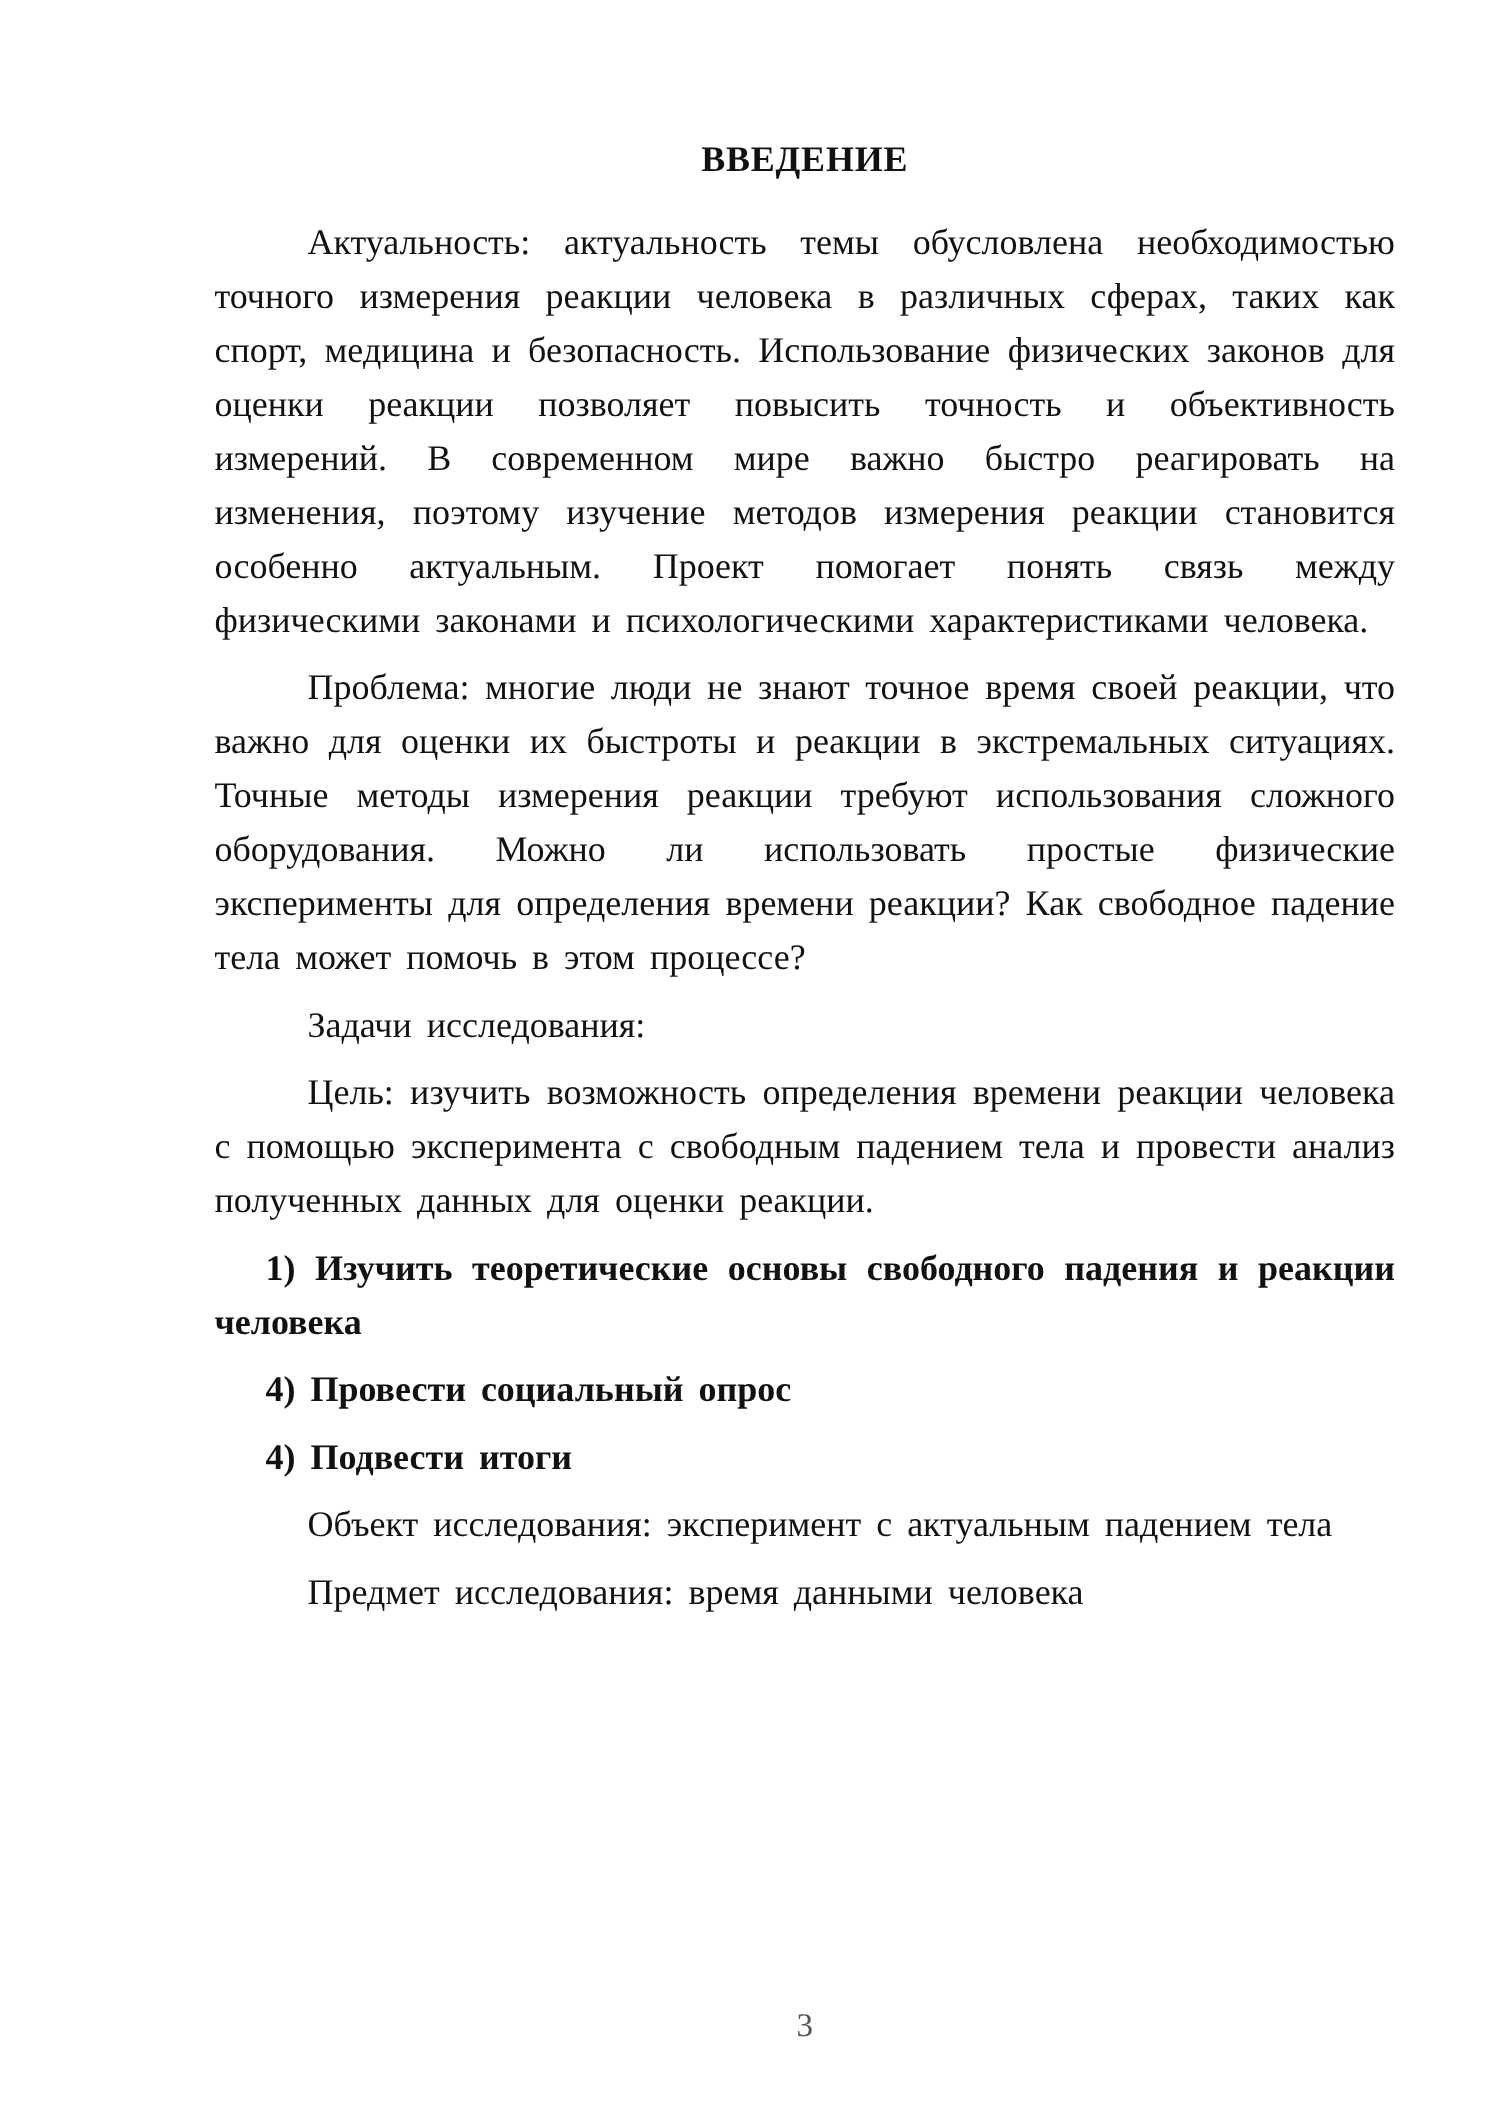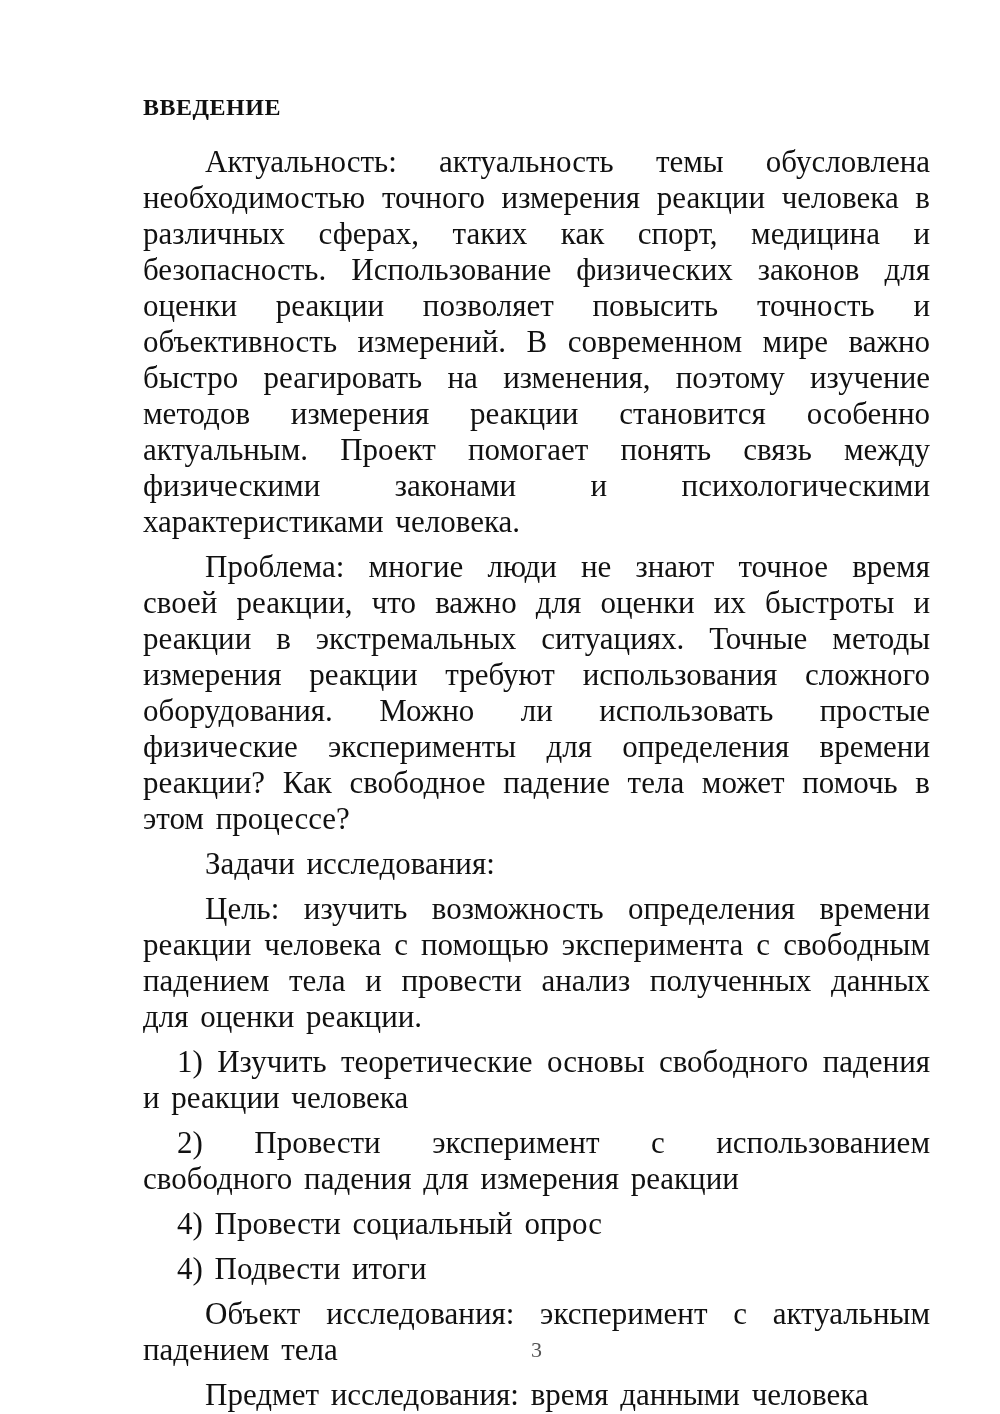--- a/index.html
+++ b/index.html
@@ -16,32 +16,34 @@
     padding: 92px 70px 0 143px;
     font-family: "Liberation Serif", "DejaVu Serif", serif;
     color: #111111;
     overflow: hidden;
   }
   .doc-title {
     margin: 0 0 22px 0;
     font-size: 24px;
     line-height: 30px;
     font-weight: bold;
+    text-align: center;
     letter-spacing: 0.5px;
   }
   .para {
     margin: 0 0 9px 0;
-    font-size: 31px;
+    font-size: 24px;
     line-height: 36px;
     text-align: justify;
     text-indent: 62px;
     word-spacing: 4px;
   }
   .para.task {
     text-indent: 34px;
+    font-weight: bold;
   }
   .page-number {
     position: absolute;
     left: 143px;
     right: 70px;
     bottom: 52px;
     text-align: center;
     font-size: 22px;
     line-height: 24px;
     color: #555555;
@@ -57,21 +59,20 @@
   <p class="para">Актуальность: актуальность темы обусловлена необходимостью точного измерения реакции человека в различных сферах, таких как спорт, медицина и безопасность. Использование физических законов для оценки реакции позволяет повысить точность и объективность измерений. В современном мире важно быстро реагировать на изменения, поэтому изучение методов измерения реакции становится особенно актуальным. Проект помогает понять связь между физическими законами и психологическими характеристиками человека.</p>
 
   <p class="para">Проблема: многие люди не знают точное время своей реакции, что важно для оценки их быстроты и реакции в экстремальных ситуациях. Точные методы измерения реакции требуют использования сложного оборудования. Можно ли использовать простые физические эксперименты для определения времени реакции? Как свободное падение тела может помочь в этом процессе?</p>
 
   <p class="para">Задачи исследования:</p>
 
   <p class="para">Цель: изучить возможность определения времени реакции человека с помощью эксперимента с свободным падением тела и провести анализ полученных данных для оценки реакции.</p>
 
   <p class="para task">1) Изучить теоретические основы свободного падения и реакции человека</p>
 
-  <p class="para task">2) Провести эксперимент с использованием свободного падения для измерения реакции</p>
 
 
   <p class="para task">4) Провести социальный опрос</p>
 
   <p class="para task">4) Подвести итоги</p>
 
   <p class="para">Объект исследования: эксперимент с актуальным падением тела</p>
 
   <p class="para">Предмет исследования: время данными человека</p>
 

